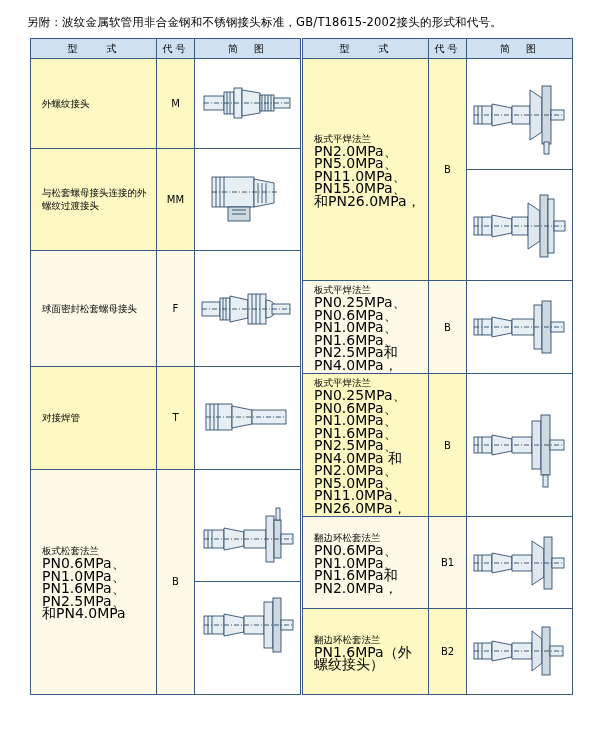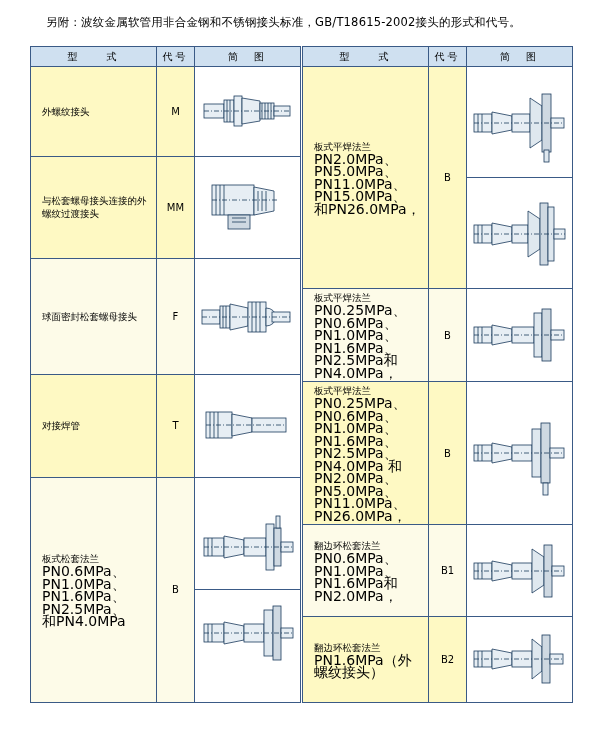--- a/index.html
+++ b/index.html
@@ -16,37 +16,36 @@
   }
   .page {
     position: relative;
     width: 600px;
     height: 740px;
     box-sizing: border-box;
   }
   .caption {
     position: absolute;
     top: 14px;
-    left: 46px;
+    left: 27px;
     width: 545px;
     font-size: 11.5px;
     line-height: 16px;
     letter-spacing: 0.2px;
   }
   .tables {
     position: absolute;
     top: 38px;
     left: 30px;
     display: flex;
     gap: 0px;
   }
   table {
     border-collapse: collapse;
     table-layout: fixed;
-    margin-top: 8px;
   }
   td, th {
     border: 1px solid #3a5a86;
     font-size: 9.5px;
     line-height: 13px;
     vertical-align: middle;
     padding: 2px 3px;
     box-sizing: border-box;
   }
   thead th {

